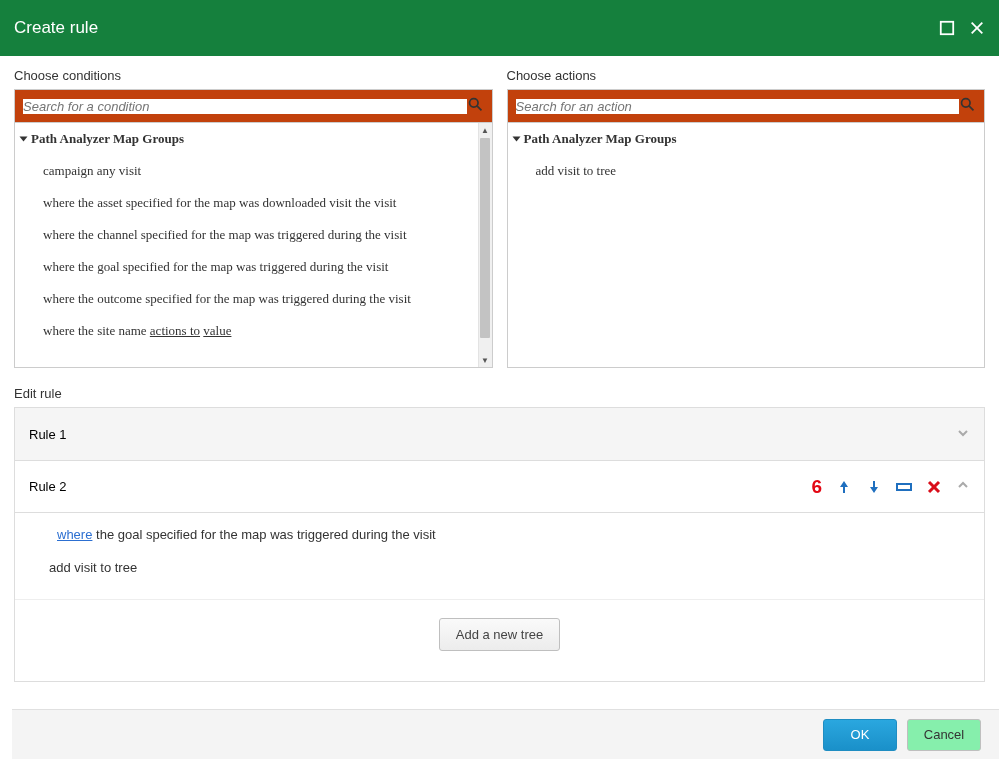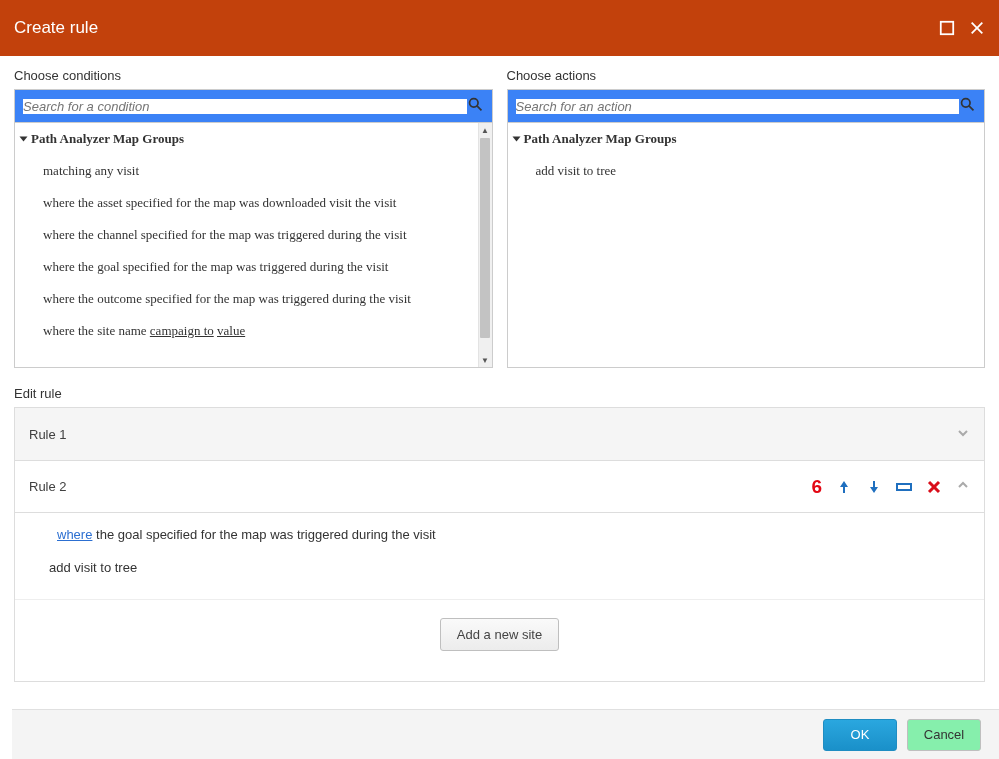--- a/index.html
+++ b/index.html
@@ -6,21 +6,21 @@
   body {
     font-family: "Segoe UI", Arial, sans-serif;
     font-size: 13px;
     color: #333;
     background: #fff;
     width: 999px;
     height: 759px;
     overflow: hidden;
   }
   .header {
-    background: #c2410c;
+    background: #15803d;
     color: #fff;
     height: 56px;
     display: flex;
     align-items: center;
     justify-content: space-between;
     padding: 0 14px;
   }
   .header-title { font-size: 17px; font-weight: 400; }
   .header-icons { display: flex; gap: 14px; align-items: center; }
   .header-icons svg { fill: none; stroke: #fff; stroke-width: 2; width: 18px; height: 18px; cursor: pointer; }
@@ -32,21 +32,21 @@
   .col {
     flex: 1;
     display: flex;
     flex-direction: column;
   }
   .col-label { font-size: 13px; margin-bottom: 6px; color: #333; }
   .search-box {
     display: flex;
     align-items: center;
     border: 1px solid #ccc;
-    background: #3b82f6;
+    background: #c2410c;
     height: 34px;
     padding: 0 8px;
   }
   .search-box input {
     flex: 1;
     border: none;
     outline: none;
     font-size: 13px;
     color: #555;
     font-style: italic;
@@ -112,21 +112,21 @@
   .rule-row {
     display: flex;
     align-items: center;
     justify-content: space-between;
     padding: 0 14px;
     height: 52px;
     border-top: 1px solid #ddd;
   }
   .rule-row:first-child { border-top: none; }
   .rule-collapsed { background: #f5f5f5; }
-  .rule-title { font-size: 13px; color: #404040; }
+  .rule-title { font-size: 13px; color: #000000; }
   .rule-controls { display: flex; align-items: center; gap: 14px; }
   .num-label { color: #e30613; font-weight: bold; font-size: 19px; }
   .ctrl-icon { width: 16px; height: 16px; cursor: pointer; display: flex; align-items: center; justify-content: center; }
   .chev { color: #aaa; font-size: 14px; }
   .rule-body {
     border-top: 1px solid #ddd;
     background: #fff;
   }
   .rule-body .line {
     padding: 14px 10px 8px 34px;
@@ -211,27 +211,27 @@
               <line x1="12" y1="12" x2="17" y2="17" stroke="#333" stroke-width="2"></line>
             </svg>
         </span>
       </div>
       <div class="list-box">
         <div class="list-inner">
           <div class="group-header">
             <span class="triangle"></span>
             <span>Path Analyzer Map Groups</span>
           </div>
-          <div class="list-item">matching any visit</div>
+          <div class="list-item">campaign any visit</div>
           <div class="list-item">where the asset specified for the map was downloaded visit the visit</div>
           <div class="list-item">where the channel specified for the map was triggered during the visit</div>
           <div class="list-item">where the goal specified for the map was triggered during the visit</div>
           <div class="list-item">where the outcome specified for the map was triggered during the visit</div>
           <div class="list-item">
-            <span>where the site name </span><span class="under">campaign to</span><span> </span><span class="under">value</span>
+            <span>where the site name </span><span class="under">actions to</span><span> </span><span class="under">value</span>
           </div>
         </div>
         <div class="scrollbar">
           <div class="scroll-btn">▲</div>
           <div class="scroll-thumb"></div>
           <div class="scroll-track"></div>
           <div class="scroll-btn">▼</div>
         </div>
       </div>
     </div>
@@ -307,21 +307,21 @@
     </div>
 
     <div class="rule-body">
       <div class="line">
         <span class="link-where">where</span><span> the goal specified for the map was triggered during the visit</span>
       </div>
       <div class="line act">add visit to tree</div>
     </div>
 
     <div class="add-row">
-      <button class="add-btn">Add a new site</button>
+      <button class="add-btn">Add a new tree</button>
     </div>
   </div>
 </div>
 
 <div class="footer">
   <button class="btn primary">OK</button>
   <button class="btn">Cancel</button>
 </div>
 
 </body></html>

